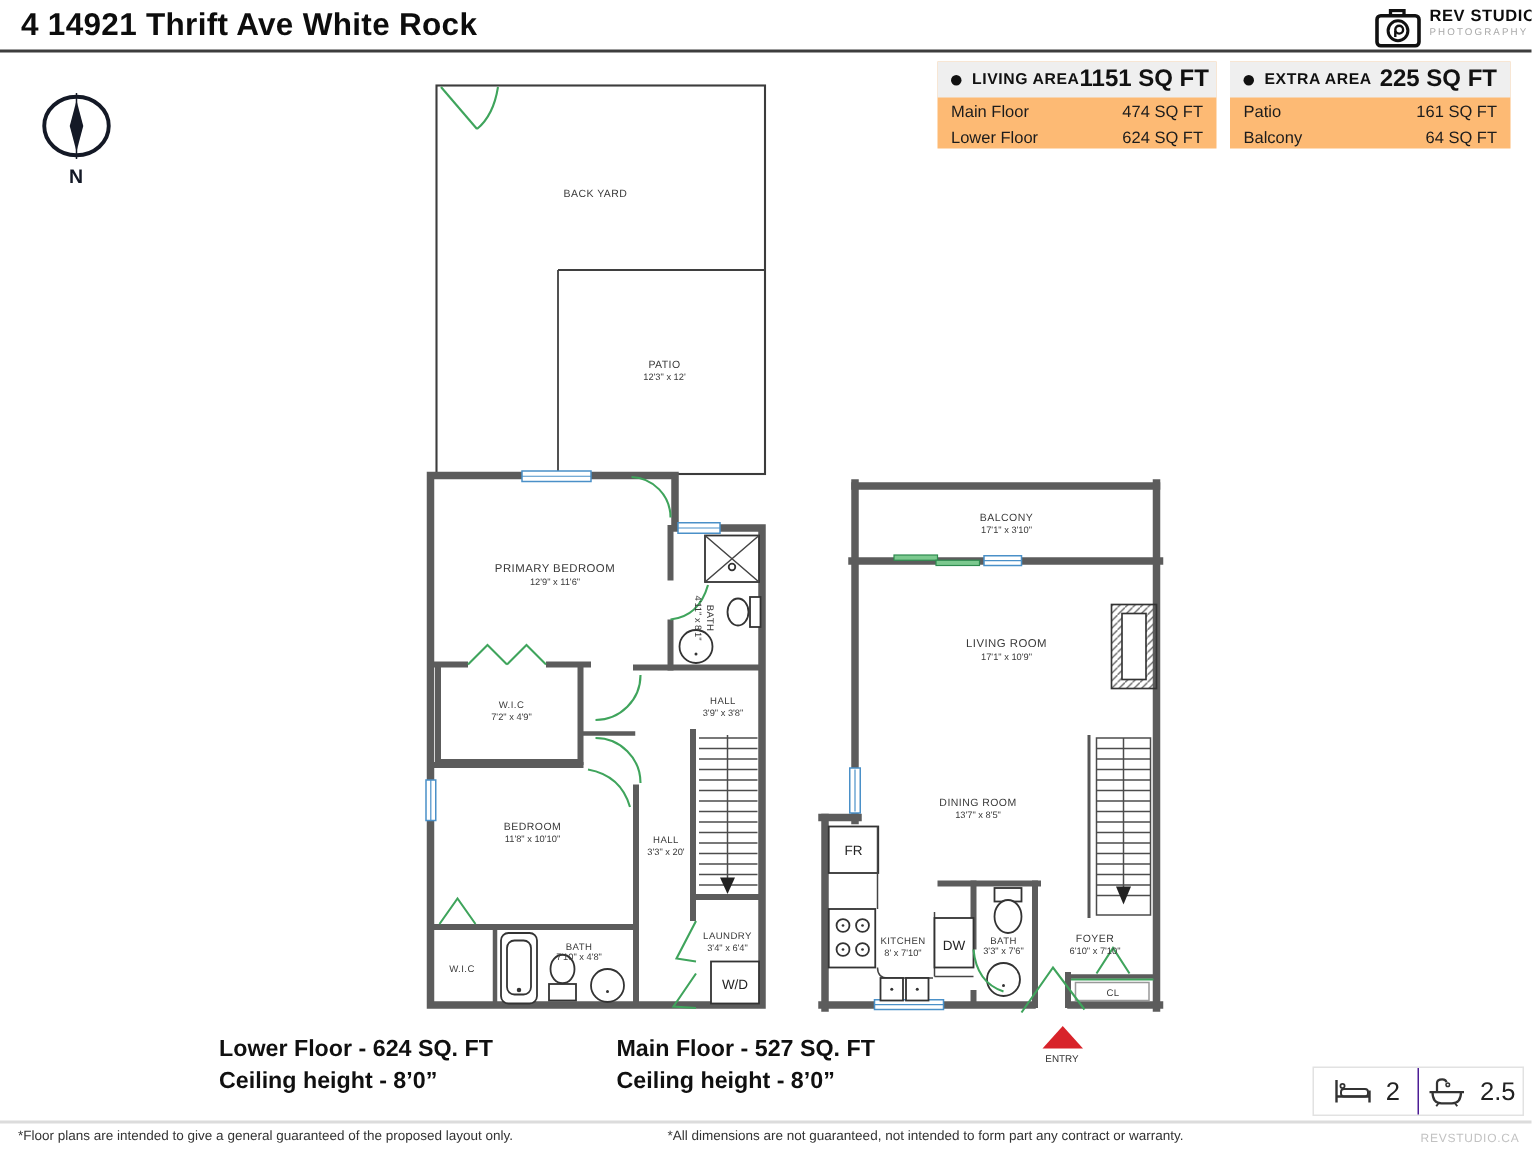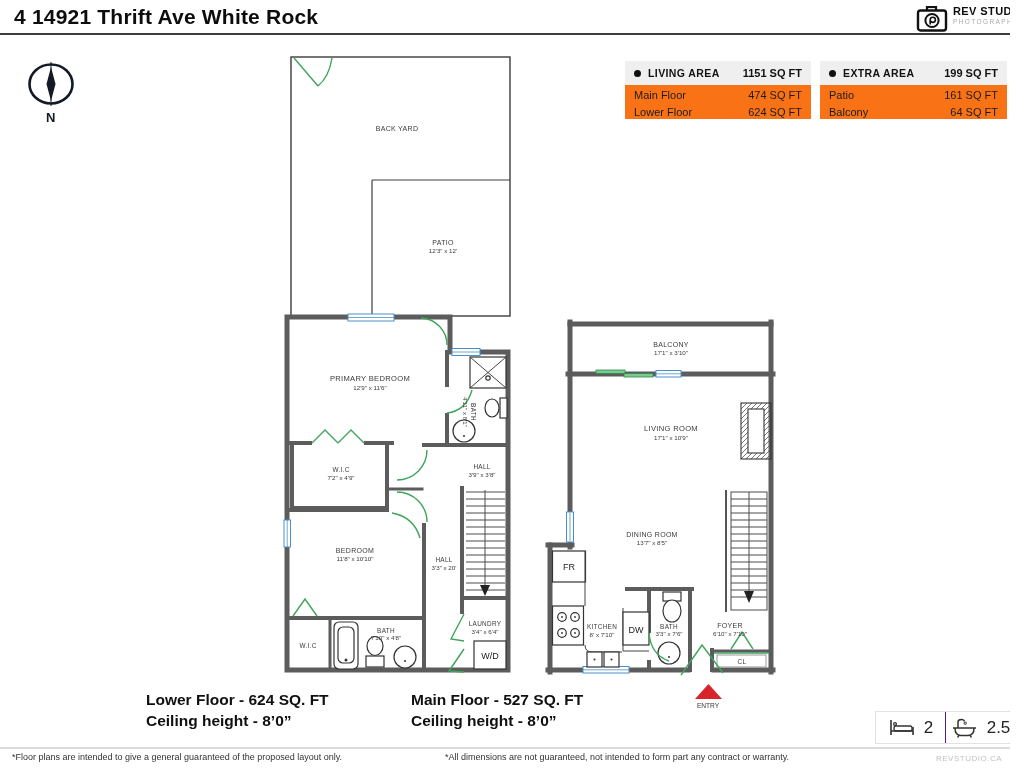--- a/index.html
+++ b/index.html
@@ -1,32 +1,32 @@
 <!DOCTYPE html>
 <html><head>
 <meta charset="utf-8">
 <style>
   html,body{margin:0;padding:0;background:#fff;}
   .page{position:relative;width:1010px;height:768px;background:#fff;overflow:hidden;
-        font-family:"Liberation Sans",sans-serif;color:#111;}
+        font-family:"Liberation Sans",sans-serif;color:#111;padding-left:11px;}
   .title{position:absolute;left:14px;top:5px;font-size:21px;font-weight:700;letter-spacing:.2px;color:#0d0d0d;}
   .title-rule{position:absolute;left:0;top:33px;width:1024px;height:2px;background:#3d3d3d;}
   .logo{position:absolute;left:916px;top:6px;display:flex;align-items:flex-start;gap:5px;}
   .logo-text{display:flex;flex-direction:column;line-height:1.05;}
   .logo-name{font-size:11px;font-weight:800;color:#0d0d0d;letter-spacing:.4px;white-space:nowrap;}
   .logo-sub{font-size:6.5px;color:#a9a9a9;letter-spacing:1.4px;margin-top:1px;}
   .compass{position:absolute;left:24px;top:58px;}
-  .area-table{position:absolute;top:61px;background:#f97316;}
+  .area-table{position:absolute;top:41px;background:#fdba74;}
   #living-table{left:625px;width:186px;}
   #extra-table{left:820px;width:187px;}
   .at-header{height:24px;background:#efefef;display:flex;align-items:center;padding:0 9px;
              font-weight:700;font-size:10.5px;color:#111;}
   .at-bullet{width:7px;height:7px;border-radius:50%;background:#111;margin-right:7px;flex:none;}
   .at-title{letter-spacing:.4px;white-space:nowrap;}
-  .at-total{margin-left:auto;font-size:11px;white-space:nowrap;}
+  .at-total{margin-left:auto;font-size:16px;white-space:nowrap;}
   .at-row{display:flex;justify-content:space-between;padding:4px 9px 1px 9px;font-size:11px;color:#1c1c1c;}
   .plan{position:absolute;}
   #lower-plan{left:275px;top:50px;}
   #main-plan{left:540px;top:315px;}
   .caption{position:absolute;text-align:left;font-weight:700;font-size:15.5px;color:#101010;line-height:1.35;}
   #lower-caption{left:146px;top:690px;width:300px;}
   #main-caption{left:411px;top:690px;width:300px;}
   .stats{position:absolute;left:875px;top:711px;width:141px;height:33px;display:flex;
          border:1px solid #e2e2e2;background:#fff;box-sizing:border-box;}
   .stat-cell{flex:1;display:flex;align-items:center;justify-content:center;gap:9px;}
@@ -99,21 +99,21 @@
     <div class="at-row">
       <span>Lower Floor</span>
       <span>624 SQ FT</span>
     </div>
   </div>
 
   <div class="area-table" id="extra-table">
     <div class="at-header">
       <span class="at-bullet"></span>
       <span class="at-title">EXTRA AREA</span>
-      <span class="at-total">199 SQ FT</span>
+      <span class="at-total">225 SQ FT</span>
     </div>
     <div class="at-row">
       <span>Patio</span>
       <span>161 SQ FT</span>
     </div>
     <div class="at-row">
       <span>Balcony</span>
       <span>64 SQ FT</span>
     </div>
   </div>

